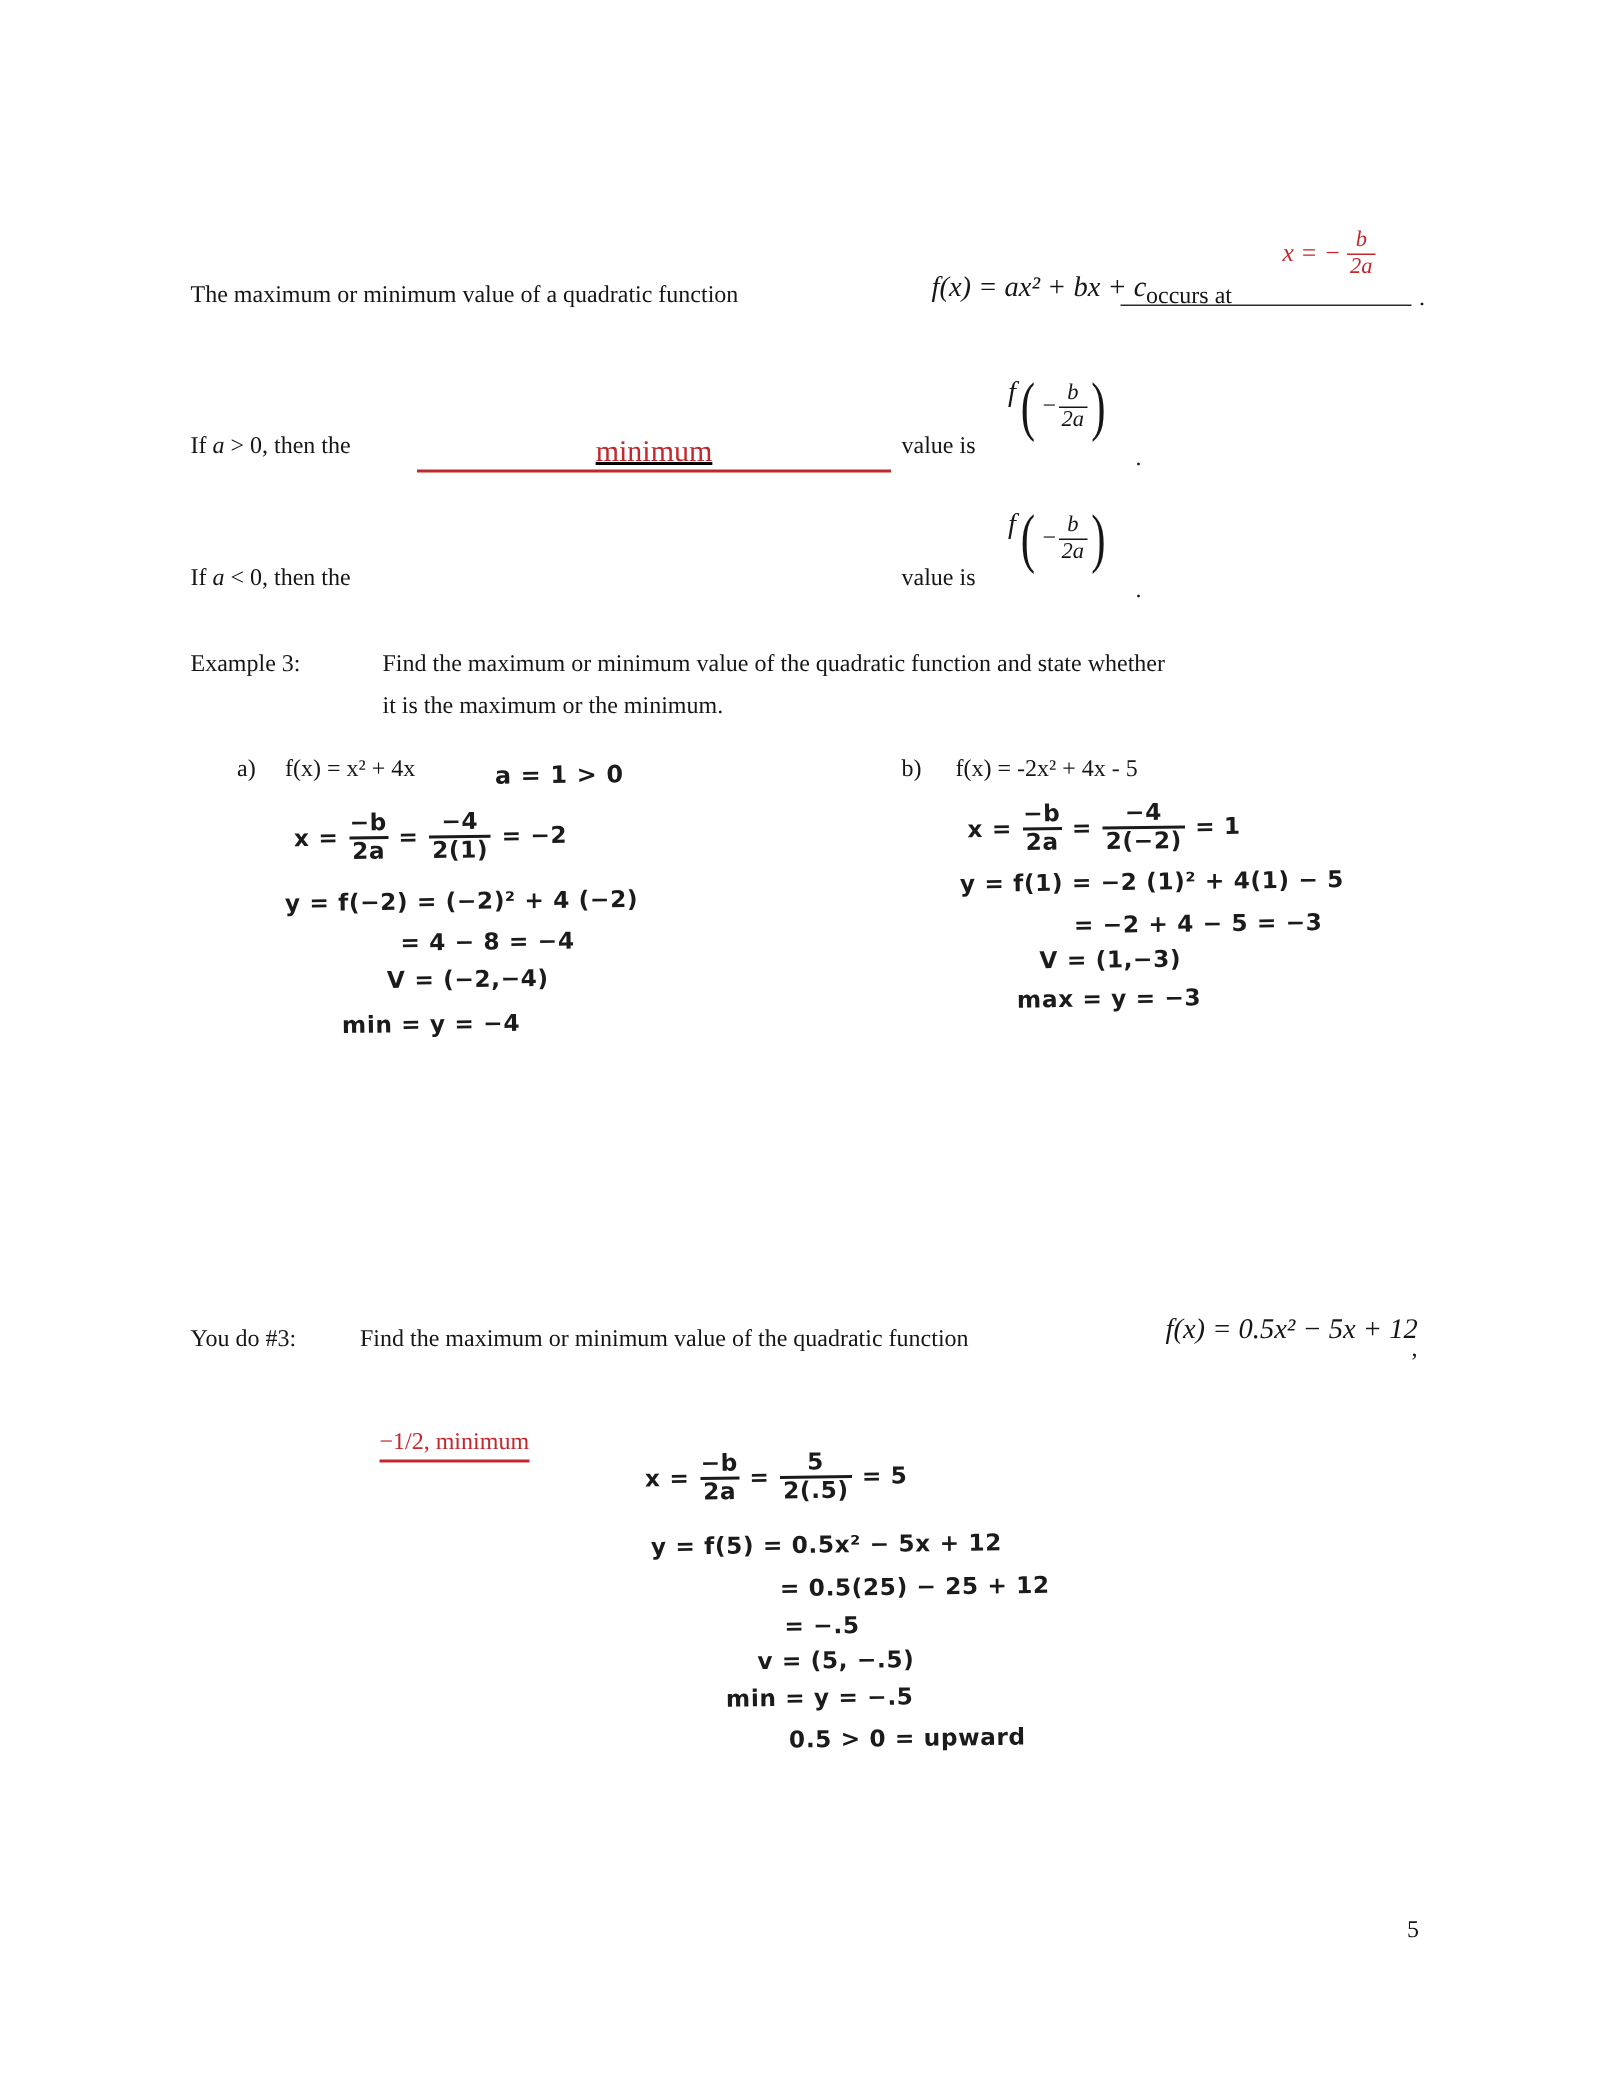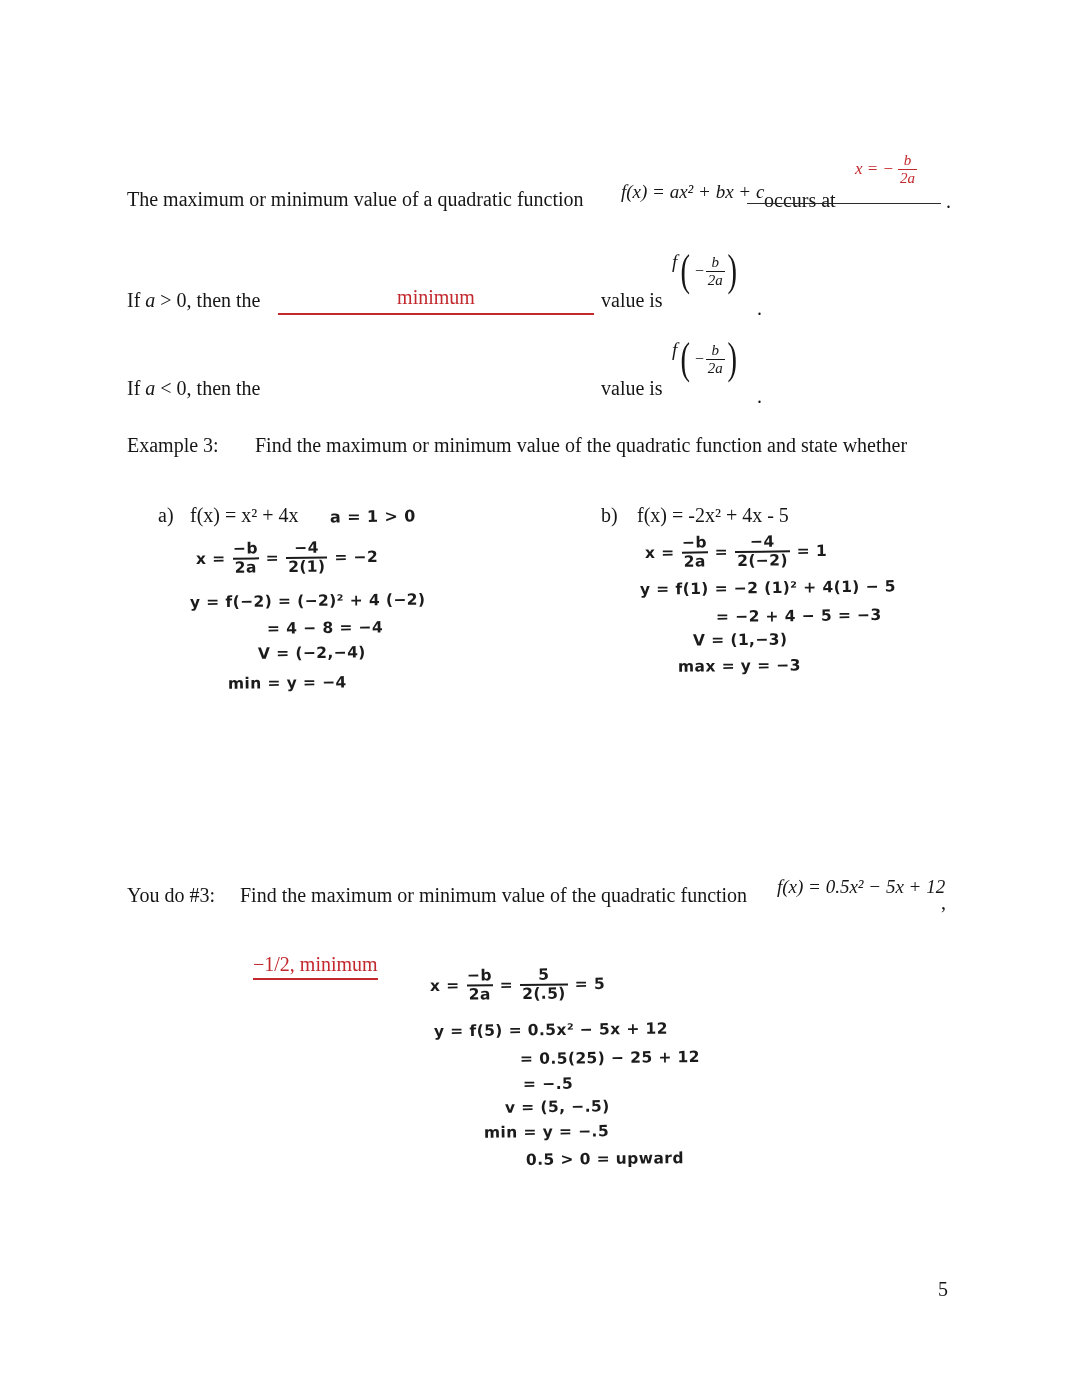--- a/index.html
+++ b/index.html
@@ -1,27 +1,27 @@
 <!DOCTYPE html>
 <html style="--red: #c2282c; --ink: #161616;"><head>
 <meta charset="utf-8">
 <style>
   :root { --red:#c2282c; --ink:#161616; }
   html,body{margin:0;padding:0;background:#ffffff;}
   .page{position:relative;width:1080px;height:1398px;background:#ffffff;overflow:hidden;}
   .abs{position:absolute;white-space:nowrap;}
-  .printed{font-family:"Liberation Serif",serif;font-size:20px;color:var(--ink);}
+  .printed{font-family:"Liberation Serif",serif;font-size:16px;color:var(--ink);}
   .it{font-style:italic;}
   .bold{font-weight:normal;}
   .red{color:var(--red);}
   .sz19{font-size:19px;}
   
   .strikeline{height:0;border-top:1.7px solid #2b2b2b;}
   
-  .blank{display:flex;justify-content:center;border-bottom:2px solid var(--red);}
+  .blank{display:flex;align-items:flex-end;justify-content:center;border-bottom:2px solid var(--red);text-decoration:underline;}
   .blank span{font-family:"Liberation Serif",serif;font-size:20px;color:var(--red);}
   
   .pfrac{display:inline-flex;flex-direction:column;align-items:center;line-height:1.1;font-size:15px;}
   .pfrac .den{border-top:1.4px solid currentColor;padding:0 2px;}
   
   .fexpr{display:inline-flex;align-items:center;font-family:"Liberation Serif",serif;color:var(--ink);}
   .fexpr .fsym{font-size:19px;font-style:italic;transform:translateY(-9px);margin-right:1px;}
   .fexpr .paren{font-size:44px;font-weight:400;line-height:0.78;display:inline-block;transform:scaleX(0.65);font-family:"Liberation Serif",serif;}
   .fexpr .minusSym{font-size:16px;font-style:italic;margin:0 1px;}
   .fexpr .pfrac{font-style:italic;}
@@ -80,20 +80,21 @@
     <span class="pfrac">
       <span class="num">b</span>
       <span class="den">2a</span>
     </span>
     <span class="paren">)</span>
   </span>
   <span class="abs printed" style="left:757px;top:385px">.</span>
 
   <span class="abs printed bold" style="left:127px;top:434px">Example 3:</span>
   <span class="abs printed" style="left:255px;top:434px">Find the maximum or minimum value of the quadratic function and state whether</span>
+  <span class="abs printed" style="left:255px;top:462px">it is the maximum or the minimum.</span>
 
   <span class="abs printed" style="left:158px;top:504px">a)</span>
   <span class="abs printed" style="left:190px;top:504px">f(x) = x² + 4x</span>
   <span class="abs hw hrot" style="left:330px;top:507px;font-size:16px">a = 1 &gt; 0</span>
 
   <div class="abs hw hline hrot" style="left:196px;top:540px">
     <span>x =</span>
     <span class="hfrac">
         <span>−b</span>
         <span class="hd">2a</span>

